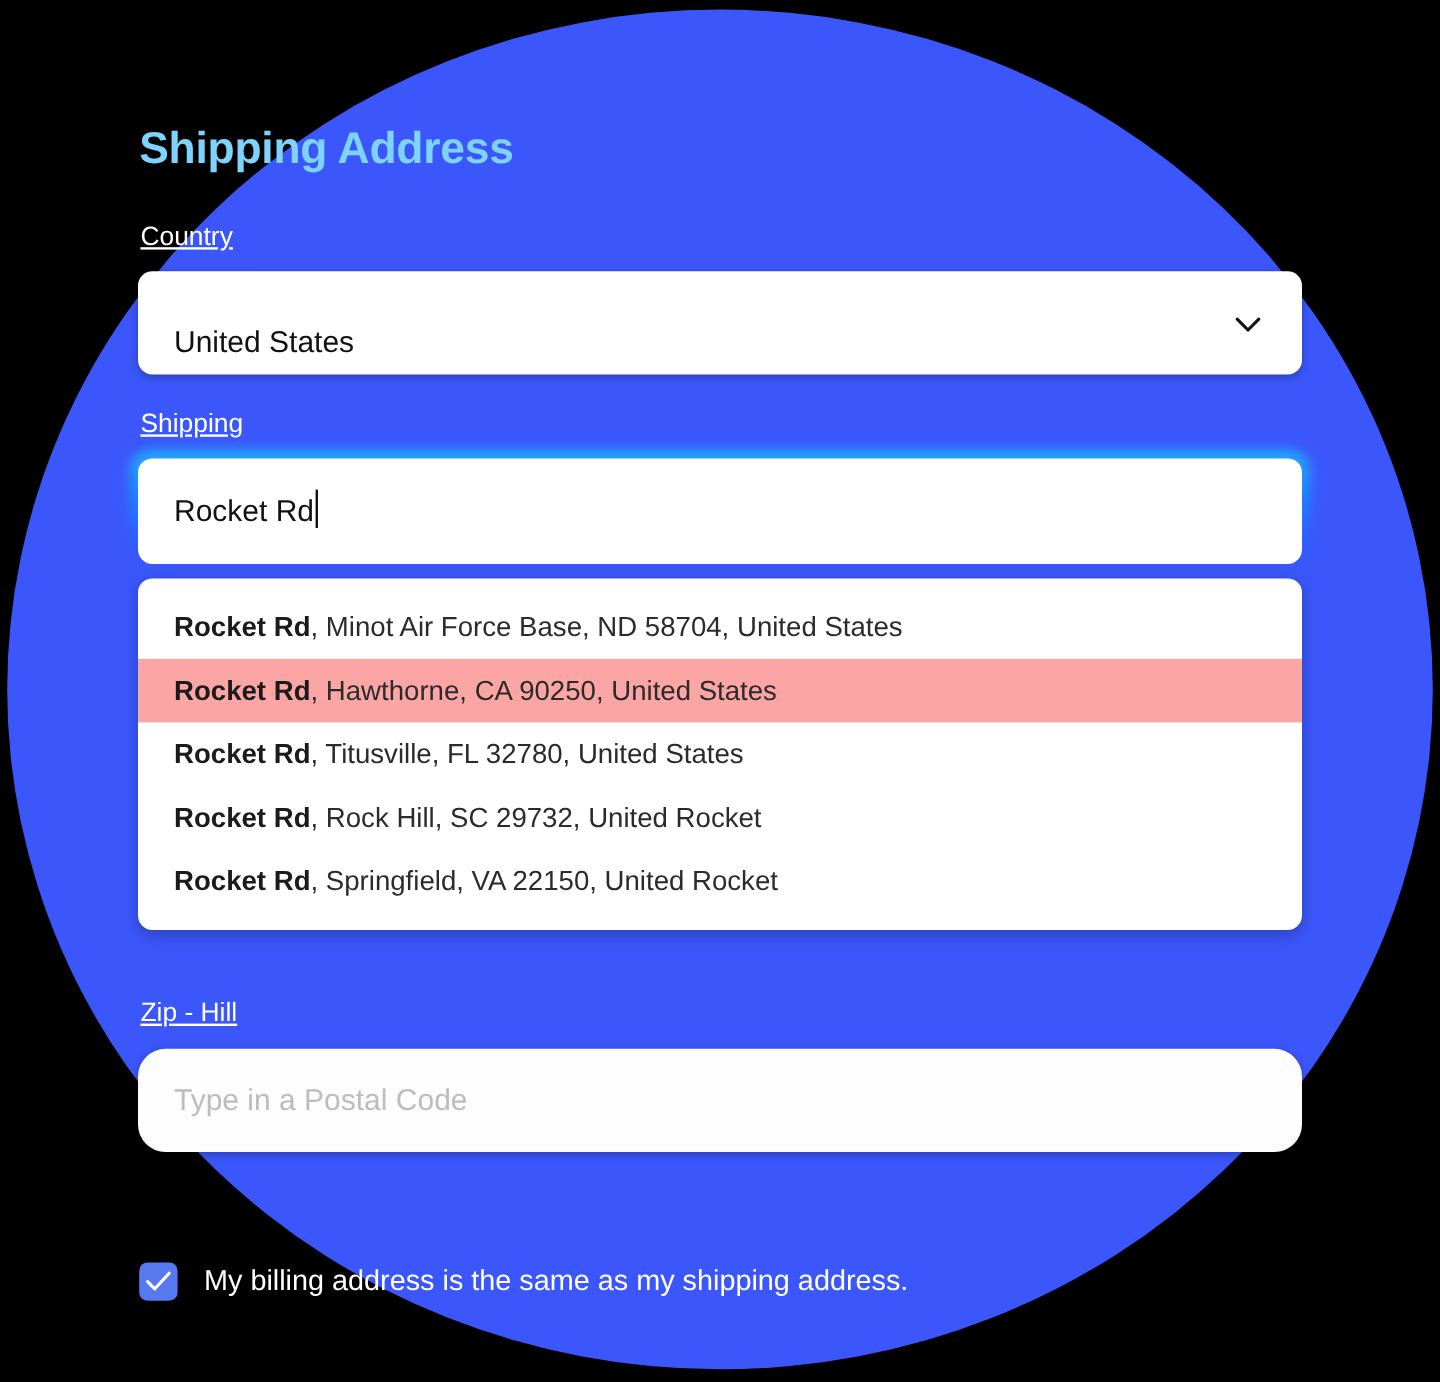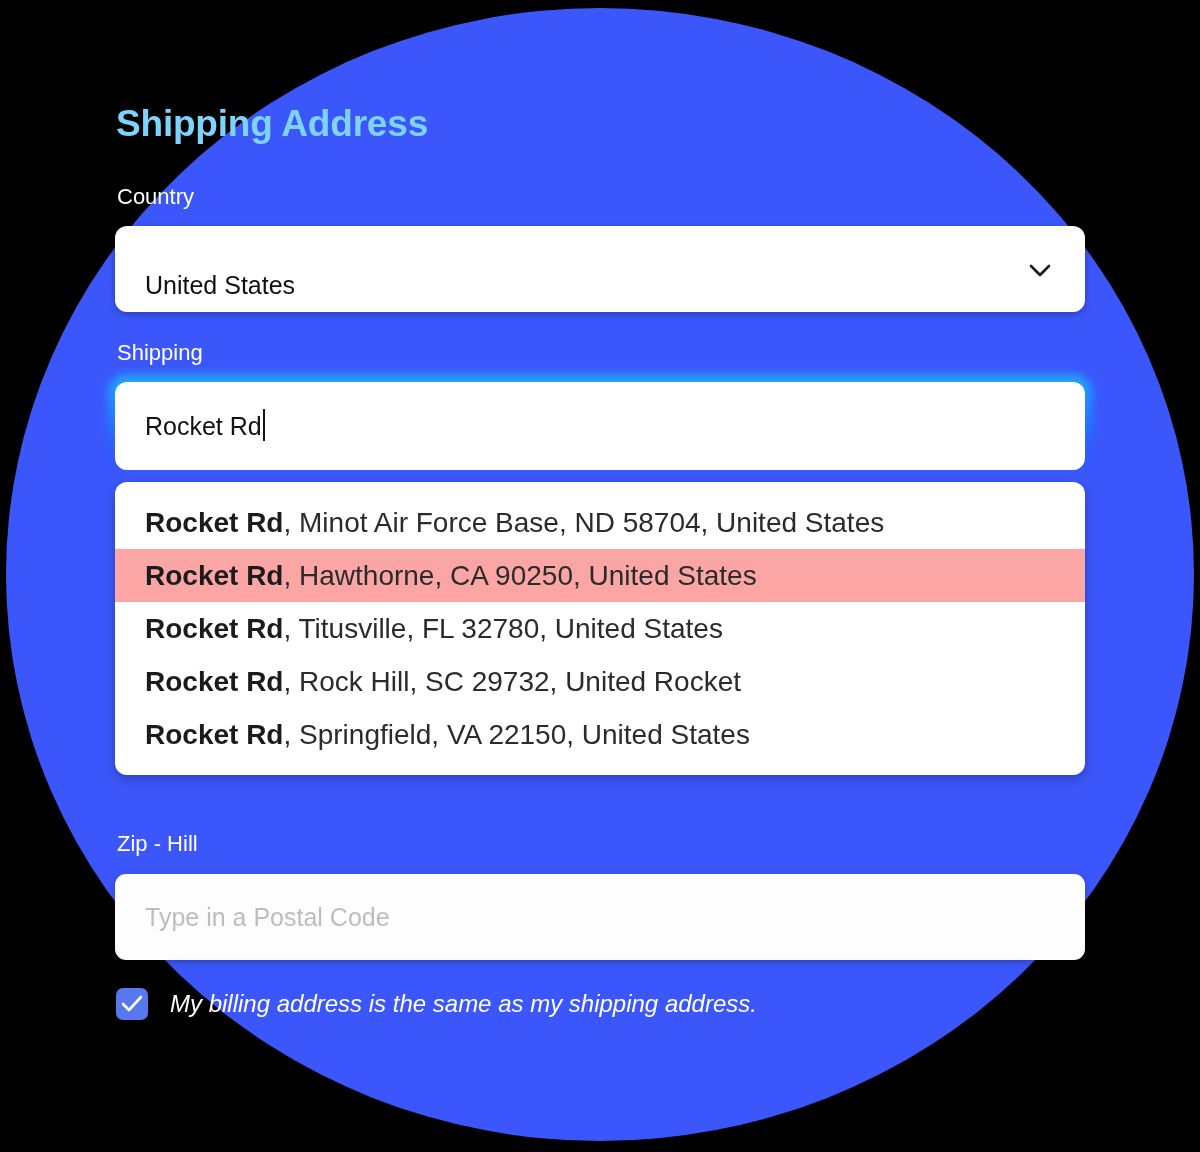--- a/index.html
+++ b/index.html
@@ -55,20 +55,21 @@
     line-height: 48px;
   }
 
   .field-label {
     position: absolute;
     left: 117px;
     font-size: 22px;
     font-weight: 400;
     color: #ffffff;
     line-height: 28px;
+    text-decoration: underline;
   }
   .label-country { top: 183px; }
   .label-address { top: 339px; }
   .label-zip     { top: 830px; }
 
   
   .select-box {
     position: absolute;
     left: 115px;
     top: 226px;
@@ -156,21 +157,21 @@
     border-radius: 12px;
     box-shadow: 0 4px 12px rgba(0,0,0,0.25);
     padding: 14px 0 14px 0;
     box-sizing: border-box;
     overflow: hidden;
   }
   .suggestion-item {
     height: 53px;
     line-height: 53px;
     padding: 0 0 0 30px;
-    font-size: 28px;
+    font-size: 23px;
     color: #2b2b2b;
     white-space: nowrap;
   }
   .suggestion-item.active {
     background: #fca5a5;
   }
   .suggestion-item .st {
     font-weight: 700;
     color: #1b1b1b;
   }
@@ -180,43 +181,42 @@
   }
 
   
   .zip-input {
     position: absolute;
     left: 115px;
     top: 874px;
     width: 970px;
     height: 86px;
     background: #fdfdfd;
-    border-radius: 11px;
+    border-radius: 23px;
     box-shadow: 0 2px 7px rgba(0,0,0,0.28);
     box-sizing: border-box;
   }
   .zip-placeholder {
     position: absolute;
     left: 30px;
     top: 0;
     height: 86px;
     line-height: 86px;
     font-size: 25px;
     color: #bdbdbd;
   }
 
   
   .checkbox-row {
     position: absolute;
     left: 116px;
-    top: 980px;
+    top: 1052px;
     height: 40px;
     display: flex;
-    align-items: flex-end;
-    font-style: italic;
+    align-items: flex-start;
   }
   .checkbox {
     width: 32px;
     height: 32px;
     border-radius: 7px;
     background: #5878f0;
     box-shadow: 2px 3px 0 rgba(0,0,0,0.35);
     position: relative;
     flex: 0 0 auto;
   }
@@ -260,21 +260,21 @@
       <div class="address-input">
         <span class="address-text"><span>Rocket Rd</span><span class="caret"></span></span>
       </div>
     </div>
 
     <div class="suggestions" id="suggestion-list">
         <div class="suggestion-item"><span class="st">Rocket Rd</span><span class="rest">, Minot Air Force Base, ND 58704, United States</span></div>
         <div class="suggestion-item active"><span class="st">Rocket Rd</span><span class="rest">, Hawthorne, CA 90250, United States</span></div>
         <div class="suggestion-item"><span class="st">Rocket Rd</span><span class="rest">, Titusville, FL 32780, United States</span></div>
         <div class="suggestion-item"><span class="st">Rocket Rd</span><span class="rest">, Rock Hill, SC 29732, United Rocket</span></div>
-        <div class="suggestion-item"><span class="st">Rocket Rd</span><span class="rest">, Springfield, VA 22150, United States</span></div>
+        <div class="suggestion-item"><span class="st">Rocket Rd</span><span class="rest">, Springfield, VA 22150, United Rocket</span></div>
       </div>
 
     <div class="field-label label-zip">Zip - Hill</div>
     <div class="zip-input">
       <span class="zip-placeholder">Type in a Postal Code</span>
     </div>
 
     <div class="checkbox-row">
       <span class="checkbox">
         <svg width="22" height="18" viewBox="0 0 22 18" aria-hidden="true">

